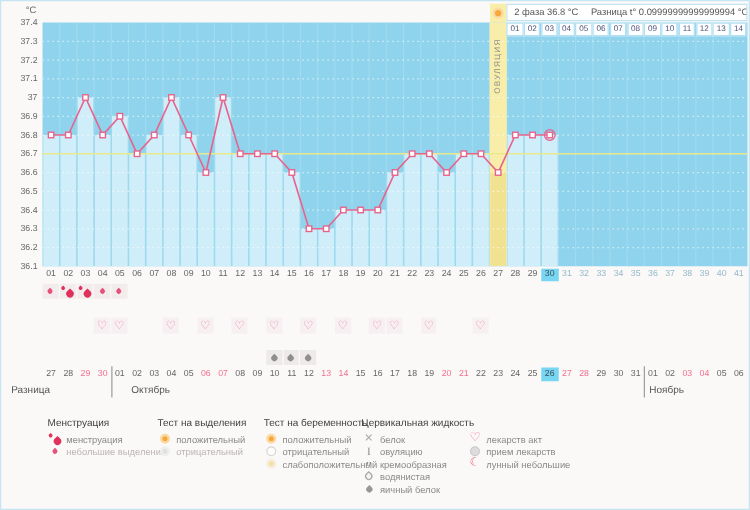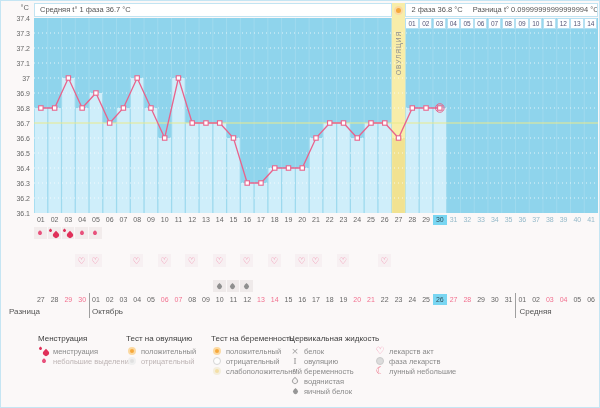--- a/index.html
+++ b/index.html
@@ -61,23 +61,20 @@
   .i-dropf{width:5px;height:5px;background:#979797;border-radius:0 50% 50% 50%;transform:rotate(45deg);display:inline-block;}
   .i-mens{position:relative;width:10px;height:10px;display:inline-block;}
   .i-mens .d6{position:absolute;right:0;bottom:0;}
   .i-mens .d3{position:absolute;left:0;top:1px;}
 </style>
 </head>
 <body>
 
 <div class="page" id="page">
   <div class="unit">°C</div>
-  <div class="hdr-box b1" id="b1" style="left: 33px; width: 357.659px;">
-    <span>Средняя t° 1 фаза 36.7 °C</span>
-  </div>
   <div class="hdr-box b2" id="b2" style="left: 404.415px; width: 192.585px;">
     <span>2 фаза 36.8 °C</span>
     <span>Разница t° 0.09999999999999994 °C</span>
   </div>
   <div id="plot" class="plot"><svg width="564" height="195">
         <rect x="357.6585365853658" y="0" width="13.75609756097561" height="195" fill="#f8eda9"></rect>
         <rect x="0.6" y="90.00000000000021" width="12.55609756097561" height="104.99999999999979" fill="#cfeefa"></rect>
         <rect x="14.35609756097561" y="90.00000000000021" width="12.55609756097561" height="104.99999999999979" fill="#cfeefa"></rect>
         <rect x="28.11219512195122" y="59.99999999999979" width="12.55609756097561" height="135.00000000000023" fill="#cfeefa"></rect>
         <rect x="41.86829268292683" y="90.00000000000021" width="12.55609756097561" height="104.99999999999979" fill="#cfeefa"></rect>
@@ -366,44 +363,44 @@
     <div class="date" style="left: 473.195px; width: 13.7561px;">29</div>
     <div class="date" style="left: 486.951px; width: 13.7561px;">30</div>
     <div class="date" style="left: 500.707px; width: 13.7561px;">31</div>
     <div class="date" style="left: 514.463px; width: 13.7561px;">01</div>
     <div class="date" style="left: 528.22px; width: 13.7561px;">02</div>
     <div class="date red" style="left: 541.976px; width: 13.7561px;">03</div>
     <div class="date red" style="left: 555.732px; width: 13.7561px;">04</div>
     <div class="date" style="left: 569.488px; width: 13.7561px;">05</div>
     <div class="date" style="left: 583.244px; width: 13.7561px;">06</div>
     <div class="month" style="left: 8px;">Разница</div>
-    <div class="month" style="left: 91px;">Октябрь</div>
+    <div class="month" style="left: 104px;">Октябрь</div>
     <div class="mdiv" style="left: 88.0244px;"></div>
-    <div class="month" style="left: 518.463px;">Средняя</div>
+    <div class="month" style="left: 518.463px;">Ноябрь</div>
     <div class="mdiv" style="left: 514.463px;"></div>
     <div class="lcol" style="left: 37px;">
       <div class="ltitle">Менструация</div>
       <div class="litem">
         <span class="ic">
           <span class="i-mens">
             <span class="drop d6"></span>
             <span class="drop d3"></span>
           </span>
         </span>
         <span class="llabel">менструация</span>
       </div>
       <div class="litem">
         <span class="ic">
           <span class="drop d4"></span>
         </span>
         <span class="llabel muted">небольшие выделения</span>
       </div>
     </div>
     <div class="lcol" style="left: 125px;">
-      <div class="ltitle">Тест на овуляцию</div>
+      <div class="ltitle">Тест на выделения</div>
       <div class="litem">
         <span class="ic">
           <span class="i-c i-pos"></span>
         </span>
         <span class="llabel">положительный</span>
       </div>
       <div class="litem">
         <span class="ic">
           <span class="i-c i-neggray"></span>
         </span>
@@ -442,21 +439,21 @@
       <div class="litem">
         <span class="ic">
           <span class="i-serifI">I</span>
         </span>
         <span class="llabel">овуляцию</span>
       </div>
       <div class="litem">
         <span class="ic">
           <span class="i-glyph i-quote">”</span>
         </span>
-        <span class="llabel">беременность</span>
+        <span class="llabel">кремообразная</span>
       </div>
       <div class="litem">
         <span class="ic">
           <span class="i-dropo"></span>
         </span>
         <span class="llabel">водянистая</span>
       </div>
       <div class="litem">
         <span class="ic">
           <span class="i-dropf"></span>
@@ -469,21 +466,21 @@
       <div class="litem">
         <span class="ic">
           <span class="i-glyph i-heart">♡</span>
         </span>
         <span class="llabel">лекарств акт</span>
       </div>
       <div class="litem">
         <span class="ic">
           <span class="i-c i-pill"></span>
         </span>
-        <span class="llabel">фаза лекарств</span>
+        <span class="llabel">прием лекарств</span>
       </div>
       <div class="litem">
         <span class="ic">
           <span class="i-glyph i-moon">☾</span>
         </span>
         <span class="llabel">лунный небольшие</span>
       </div>
     </div>
   </div>
 

